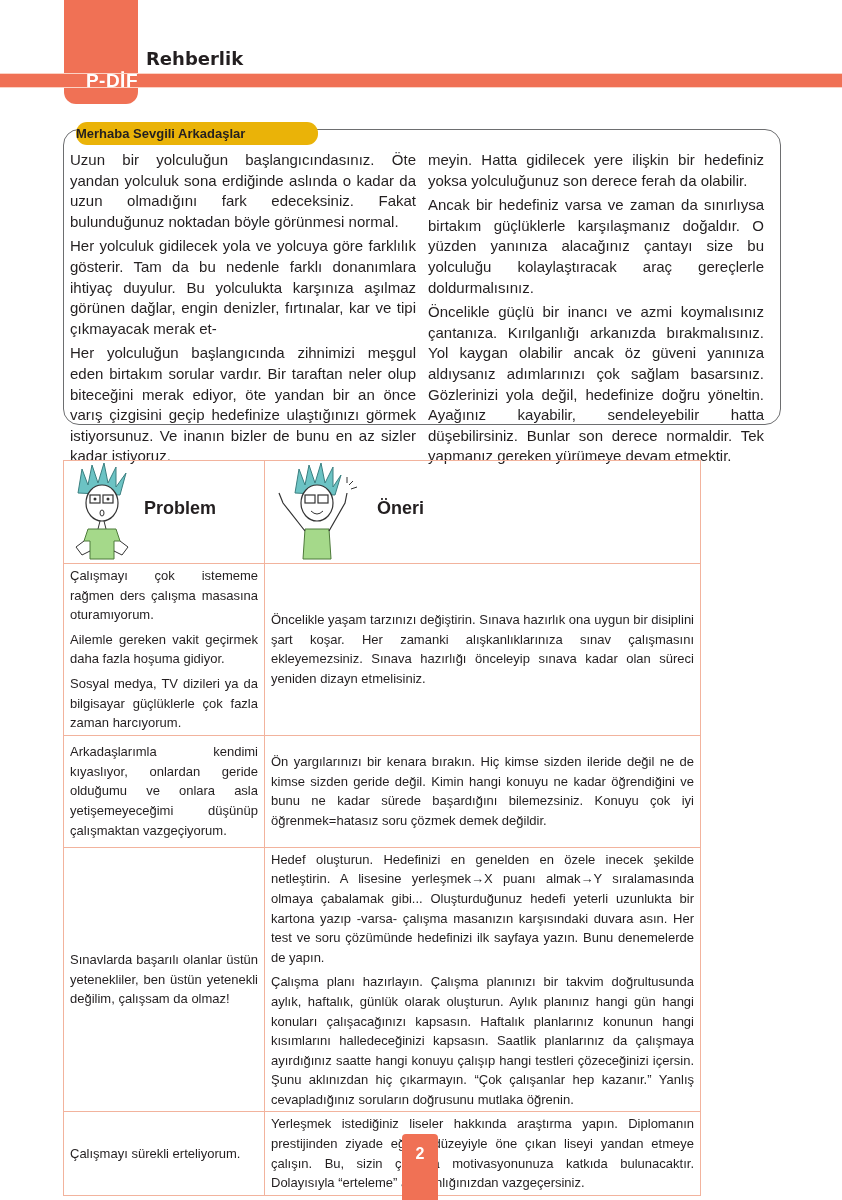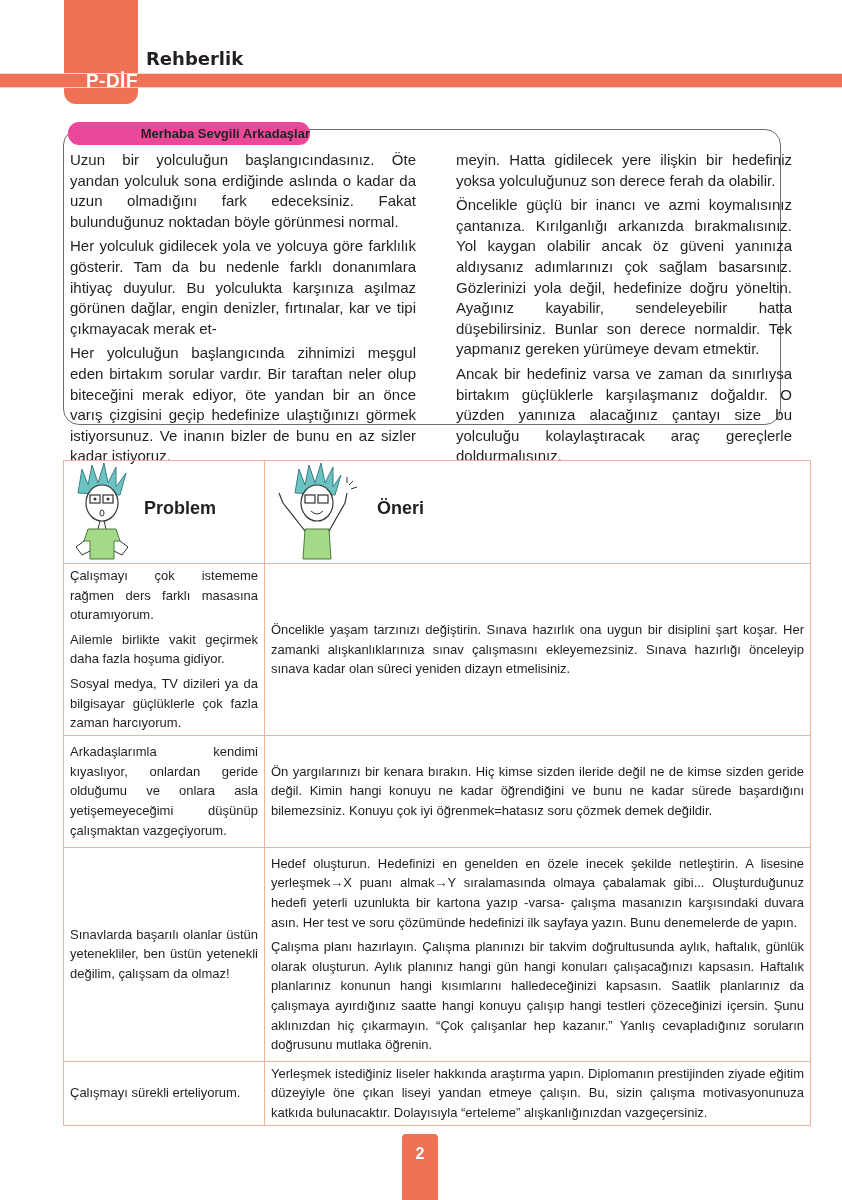--- a/index.html
+++ b/index.html
@@ -8,29 +8,29 @@
   .tab-top { position:absolute; left:64px; top:0; width:74px; height:104px; background:#f07155;
              border-radius:0 0 12px 12px; }
   .band { position:absolute; left:0; top:74px; width:842px; height:13px; background:#f07155;
           box-shadow:0 1px 0 #fbd3c5, 0 -1px 0 #fbd3c5; }
   .logo { position:absolute; left:66px; top:70px; width:72px; text-align:right; color:#ffffff;
           font-weight:bold; font-size:19px; letter-spacing:0.5px; }
   .title { position:absolute; left:146px; top:48px; font-size:18px; font-weight:bold; color:#231f20;
            font-family:"DejaVu Sans", sans-serif; }
   .greet-box { position:absolute; left:63px; top:129px; width:716px; height:294px;
                border:1.5px solid #6d6e70; border-radius:16px; }
-  .greet-pill { position:absolute; left:68px; top:122px; width:242px; height:23px; background:#ec4899;
+  .greet-pill { position:absolute; left:76px; top:122px; width:242px; height:23px; background:#eab308;
                 border-radius:11px; font-size:13px; font-weight:bold; color:#231f20;
-                line-height:23px; text-align:right; }
+                line-height:23px; text-align:left; }
   .greet-col { position:absolute; top:150px; font-size:15px; line-height:20.6px; text-align:justify; }
   .greet-col p { margin:0 0 4px 0; }
   .greet-col.left { left:70px; width:346px; }
-  .greet-col.right { left:456px; width:336px; }
+  .greet-col.right { left:428px; width:336px; }
 
-  table.pt { position:absolute; left:63px; top:460px; width:748px; border-collapse:collapse; }
+  table.pt { position:absolute; left:63px; top:460px; width:638px; border-collapse:collapse; }
   table.pt td { border:1.5px solid #f2b39d; font-size:13px; line-height:19.6px; vertical-align:middle;
                 padding:2px 6px 2px 6px; text-align:justify; }
   table.pt td.c1 { width:188px; }
   table.pt td p { margin:0 0 5px 0; }
   table.pt td p:last-child { margin-bottom:0; }
   .hdr { position:relative; height:98px; }
   .hdr .lbl { position:absolute; font-size:18px; font-weight:bold; top:36px; }
   .pill-num { position:absolute; left:402px; top:1134px; width:36px; height:66px; background:#f07155;
               border-radius:4px 4px 0 0; color:#fff; font-weight:bold; font-size:16px; text-align:center;
               padding-top:11px; box-sizing:border-box; }
@@ -45,22 +45,22 @@
 
 <div class="greet-box"></div>
 <div class="greet-pill">Merhaba Sevgili Arkadaşlar</div>
 <div class="greet-col left">
   <p>Uzun bir yolculuğun başlangıcındasınız. Öte yandan yolculuk sona erdiğinde aslında o kadar da uzun olmadığını fark edeceksiniz. Fakat bulunduğunuz noktadan böyle görünmesi normal.</p>
   <p>Her yolculuk gidilecek yola ve yolcuya göre farklılık gösterir. Tam da bu nedenle farklı donanımlara ihtiyaç duyulur. Bu yolculukta karşınıza aşılmaz görünen dağlar, engin denizler, fırtınalar, kar ve tipi çıkmayacak merak et-</p>
   <p>Her yolculuğun başlangıcında zihnimizi meşgul eden birtakım sorular vardır. Bir taraftan neler olup biteceğini merak ediyor, öte yandan bir an önce varış çizgisini geçip hedefinize ulaştığınızı görmek istiyorsunuz. Ve inanın bizler de bunu en az sizler kadar istiyoruz.</p>
 </div>
 <div class="greet-col right">
   <p>meyin. Hatta gidilecek yere ilişkin bir hedefiniz yoksa yolculuğunuz son derece ferah da olabilir.</p>
+  <p>Ancak bir hedefiniz varsa ve zaman da sınırlıysa birtakım güçlüklerle karşılaşmanız doğaldır. O yüzden yanınıza alacağınız çantayı size bu yolculuğu kolaylaştıracak araç gereçlerle doldurmalısınız.</p>
   <p>Öncelikle güçlü bir inancı ve azmi koymalısınız çantanıza. Kırılganlığı arkanızda bırakmalısınız. Yol kaygan olabilir ancak öz güveni yanınıza aldıysanız adımlarınızı çok sağlam basarsınız. Gözlerinizi yola değil, hedefinize doğru yöneltin. Ayağınız kayabilir, sendeleyebilir hatta düşebilirsiniz. Bunlar son derece normaldir. Tek yapmanız gereken yürümeye devam etmektir.</p>
-  <p>Ancak bir hedefiniz varsa ve zaman da sınırlıysa birtakım güçlüklerle karşılaşmanız doğaldır. O yüzden yanınıza alacağınız çantayı size bu yolculuğu kolaylaştıracak araç gereçlerle doldurmalısınız.</p>
 </div>
 
 <table class="pt">
   <tbody>
       <tr>
     <td class="c1">
       <div class="hdr">
         <svg width="70" height="98" viewBox="0 0 70 98" style="position:absolute;left:-2px;top:0;">
           <path d="M10 30 L14 6 L20 22 L24 2 L30 20 L36 0 L40 20 L48 4 L48 24 L58 10 L52 32 Z" fill="#6cc3c4" stroke="#3a7f80" stroke-width="1"></path>
           <ellipse cx="34" cy="40" rx="16" ry="18" fill="#fff" stroke="#333" stroke-width="1.2"></ellipse>
@@ -90,22 +90,22 @@
           <path d="M36 68 L14 40 L10 30" fill="none" stroke="#333" stroke-width="1.2"></path>
           <path d="M60 68 L76 40 L78 30" fill="none" stroke="#333" stroke-width="1.2"></path>
           <path d="M80 22 L84 18 M82 26 L88 24 M78 20 L78 14" stroke="#333"></path>
         </svg>
         <span class="lbl" style="left:106px;">Öneri</span>
       </div>
     </td>
   </tr>
   <tr style="height:165px;">
     <td class="c1">
-      <p>Çalışmayı çok istememe rağmen ders farklı masasına oturamıyorum.</p>
-      <p>Ailemle birlikte vakit geçirmek daha fazla hoşuma gidiyor.</p>
+      <p>Çalışmayı çok istememe rağmen ders çalışma masasına oturamıyorum.</p>
+      <p>Ailemle gereken vakit geçirmek daha fazla hoşuma gidiyor.</p>
       <p>Sosyal medya, TV dizileri ya da bilgisayar güçlüklerle çok fazla zaman harcıyorum.</p>
     </td>
     <td>
       <p>Öncelikle yaşam tarzınızı değiştirin. Sınava hazırlık ona uygun bir disiplini şart koşar. Her zamanki alışkanlıklarınıza sınav çalışmasını ekleyemezsiniz. Sınava hazırlığı önceleyip sınava kadar olan süreci yeniden dizayn etmelisiniz.</p>
     </td>
   </tr>
   <tr style="height:112px;">
     <td class="c1">
       <p>Arkadaşlarımla kendimi kıyaslıyor, onlardan geride olduğumu ve onlara asla yetişemeyeceğimi düşünüp çalışmaktan vazgeçiyorum.</p>
     </td>

